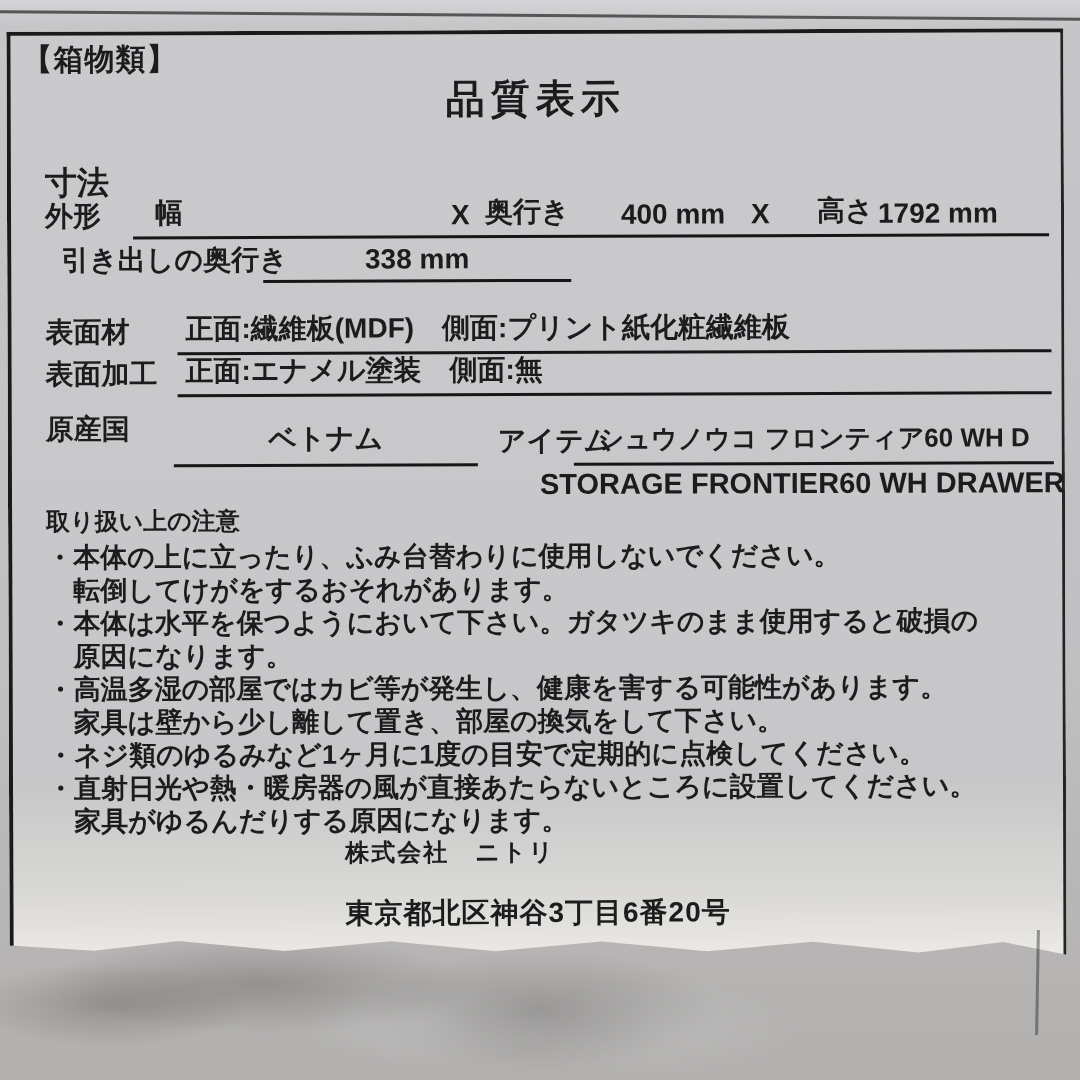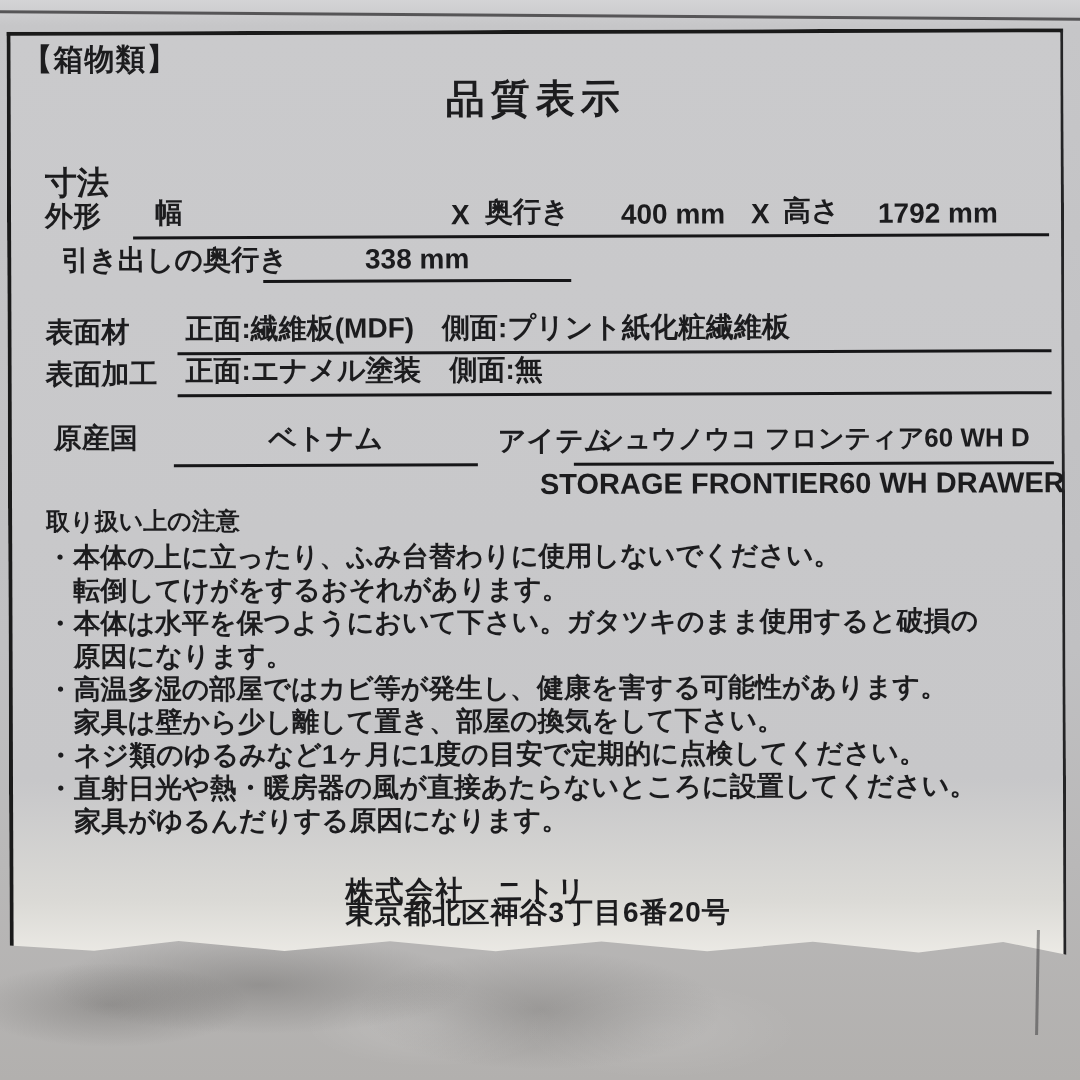--- a/index.html
+++ b/index.html
@@ -45,49 +45,49 @@
   .row-outer .side-label { position:absolute; left:0; bottom:4px; }
   .ruled { position:absolute; border-bottom:3px solid #161618; }
   .ruled > span { position:absolute; bottom:4px; white-space:nowrap; }
   .outer-line { left:88px; right:0; bottom:0; height:44px; }
   .pos-width-label { left:22px; }
   .pos-width-val { left:150px; width:150px; text-align:center; }
   .pos-sep1 { left:318px; }
   .pos-depth-label { left:352px; }
   .pos-depth-val { left:470px; width:140px; text-align:center; }
   .pos-sep2 { left:618px; }
-  .pos-height-label { left:650px;margin-top:40px; }
+  .pos-height-label { left:684px;margin-top:40px; }
   .pos-height-val { left:745px; width:170px; text-align:left; }
 
   .row-drawer { left:34px; top:206px; height:42px; right:12px; }
   .row-drawer .side-label { position:absolute; left:16px; bottom:4px; }
   .drawer-line { left:218px; width:308px; bottom:0; height:42px; }
   .drawer-line > span { left:0; width:100%; text-align:center; }
 
   .row-m1 { left:34px; right:10px; top:278px; height:42px; }
   .row-m2 { left:34px; right:10px; top:320px; height:42px; }
   .row-m1 .side-label, .row-m2 .side-label { position:absolute; left:0; bottom:4px; }
   .mat-line { left:132px; right:0; bottom:0; height:42px; }
   .mat-line > span { left:8px; }
 
   .row-origin { left:34px; right:8px; top:386px; height:46px; }
-  .row-origin .side-label { position:absolute; left:0; bottom:10px;margin-left:8px; }
+  .row-origin .side-label { position:absolute; left:0; bottom:19px; }
   .country-line { left:128px; width:304px; bottom:0; height:46px; }
   .country-line > span { left:0; width:100%; text-align:center; bottom:6px; }
   .item-label { position:absolute; left:452px; bottom:6px; }
   .item-line { left:528px; right:0; bottom:0; height:46px; font-size:26px; }
   .item-line > span { left:0; width:100%; text-align:center; bottom:6px; }
   .item-en { position:absolute; left:528px; right:0; top:434px; text-align:center;
              font-size:29px; white-space:nowrap; }
 
   .care-head { position:absolute; left:34px; top:470px; font-size:24px; }
   .care-list { position:absolute; left:34px; right:14px; top:506px; font-size:27px; line-height:33px; }
   .care-item { white-space:pre-line; }
 
-  .footer-company { position:absolute; left:332px; top:838px; font-size:28px; letter-spacing:2px; }
+  .footer-company { position:absolute; left:332px; top:802px; font-size:24px; letter-spacing:2px; }
   .footer-address { position:absolute; left:332px; top:860px; font-size:28px; letter-spacing:1px; }
 </style>
 </head>
 <body>
 
 <div class="photo">
   <div class="box-edge-line"></div>
   <div class="shadow-blobs"></div>
   <div class="right-crease"></div>
 

